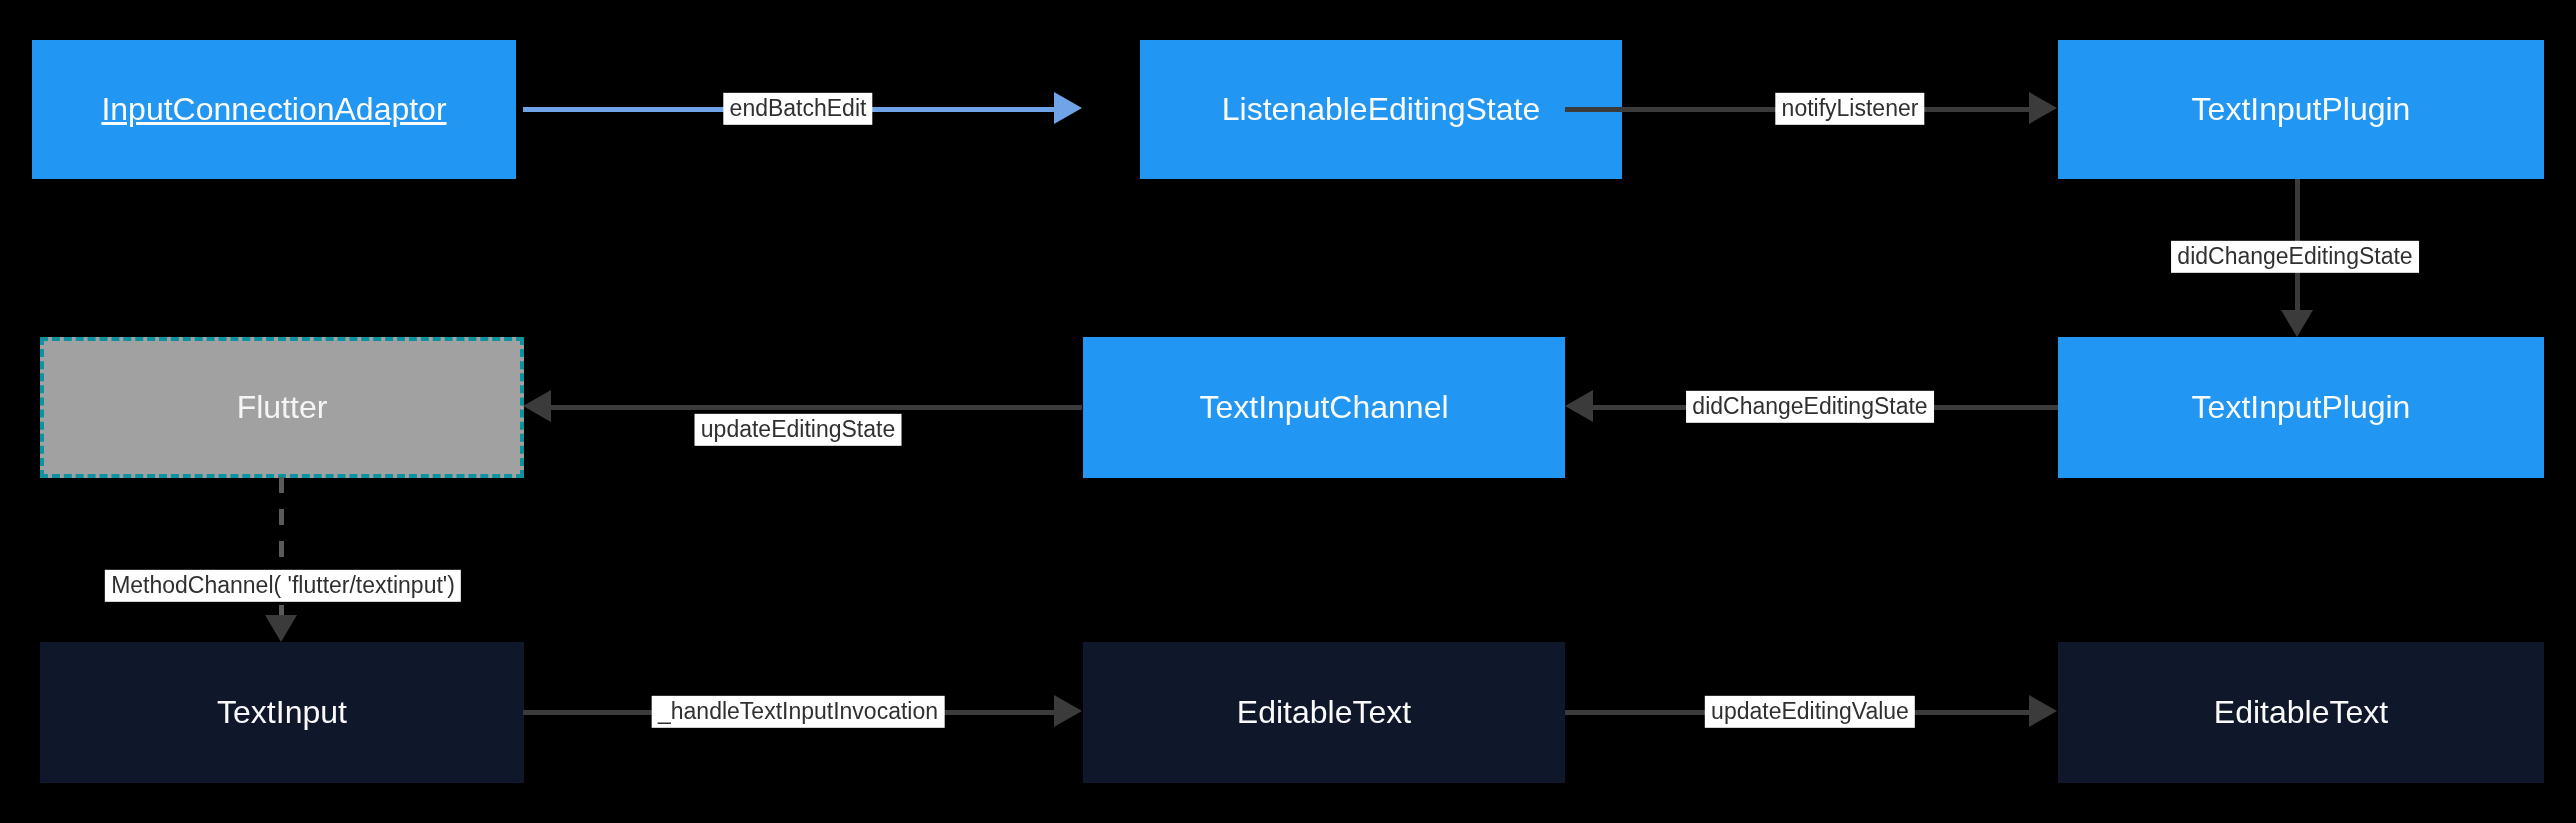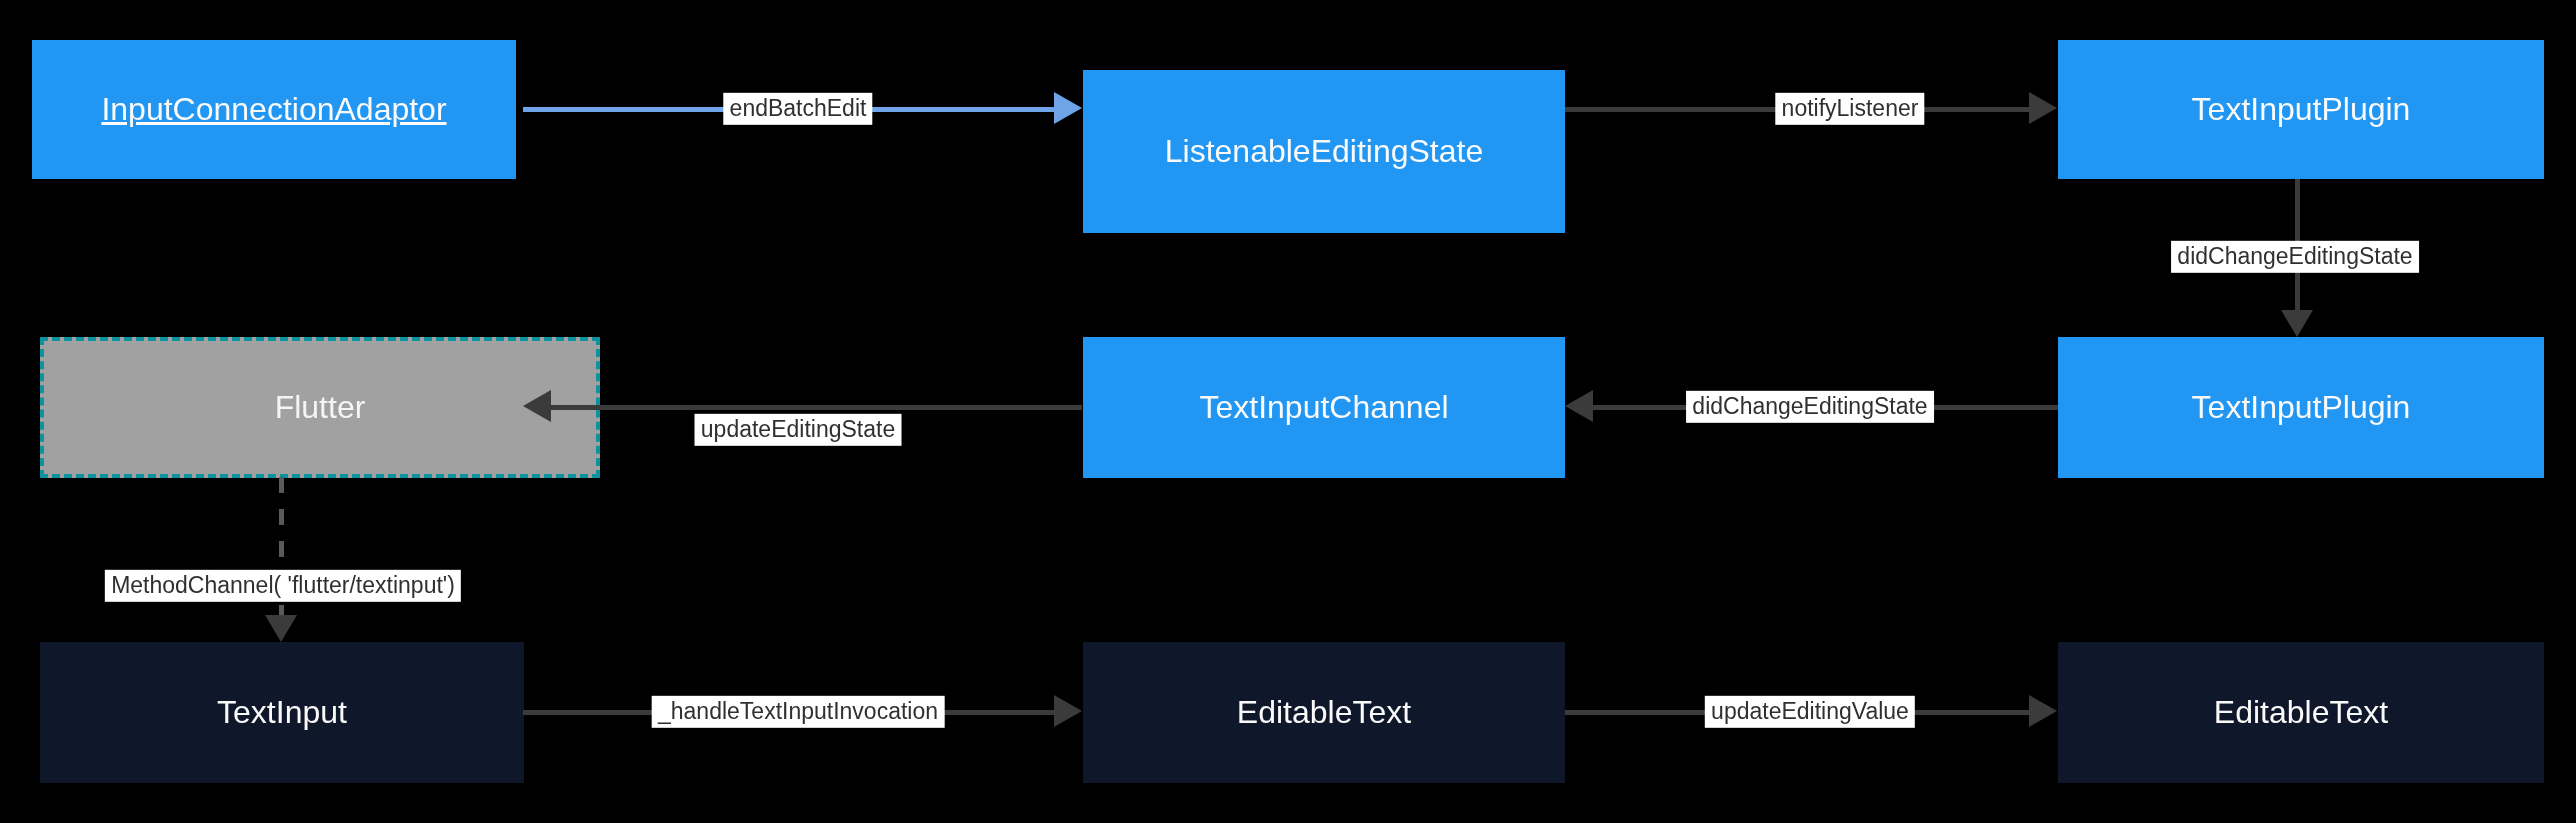--- a/index.html
+++ b/index.html
@@ -30,23 +30,23 @@
   .head.down  { border-left:16.6px solid transparent; border-right:16.6px solid transparent; border-top:27px solid #3B3B3B; }
 
   .edge-label {
     position:absolute; transform:translate(-50%,-50%);
     background:#FFFFFF; color:#303030; font-size:23px; line-height:1.2;
     padding:2.4px 6.3px; white-space:nowrap; z-index:5;
   }
 
   
   #n-ica     { left:32px;   top:40px;  width:484px; height:139px;text-decoration:underline; }
-  #n-les     { left:1083px; top:40px;  width:482px; height:163px;margin-top:30px; }
+  #n-les     { left:1140px; top:40px;  width:482px; height:139px; }
   #n-tip1    { left:2058px; top:40px;  width:486px; height:139px; }
-  #n-flutter { left:40px;   top:337px; width:560px; height:141px; }
+  #n-flutter { left:40px;   top:337px; width:484px; height:141px; }
   #n-tic     { left:1083px; top:337px; width:482px; height:141px;text-align:right; }
   #n-tip2    { left:2058px; top:337px; width:486px; height:141px; }
   #n-ti      { left:40px;   top:642px; width:484px; height:141px; }
   #n-et1     { left:1083px; top:642px; width:482px; height:141px; }
   #n-et2     { left:2058px; top:642px; width:486px; height:141px; }
 
   
   #e0-line  { left:523px;  top:107px; width:536px; }
   #e0-head  { left:1054px; top:92px; }
   #e0-label { left:798px; top:109px; }

